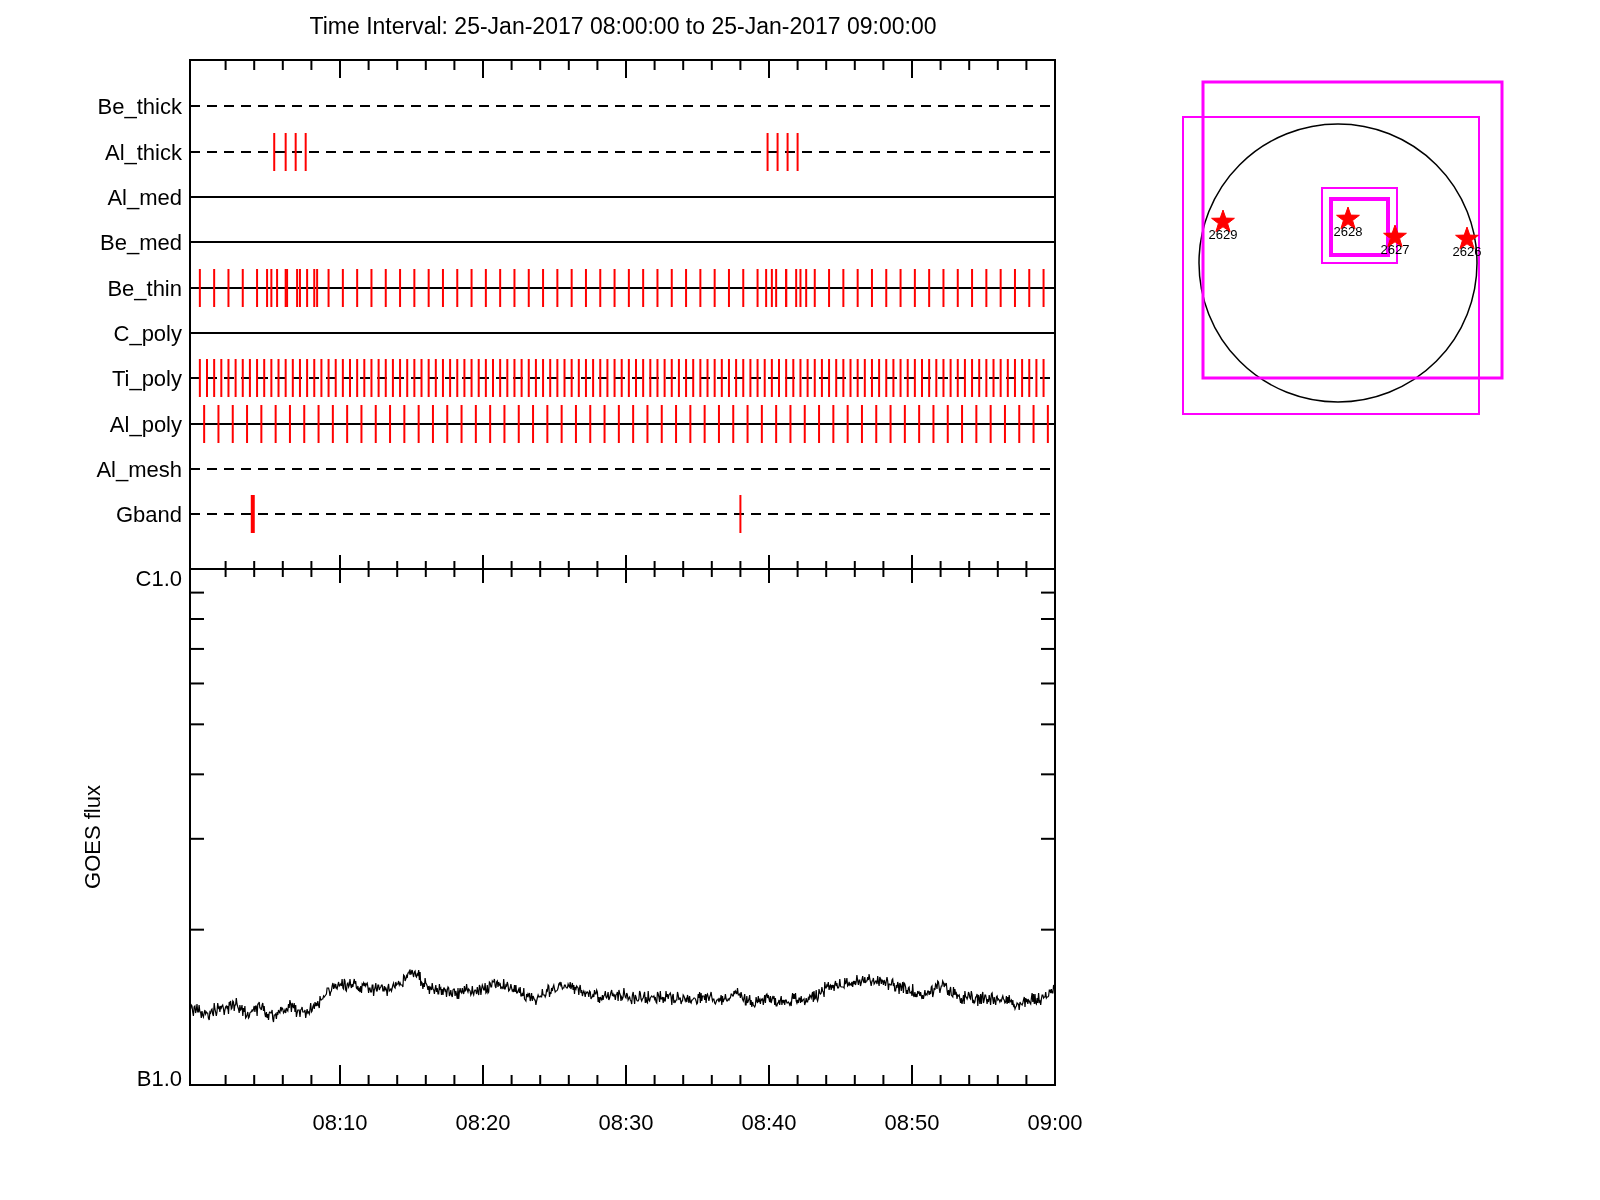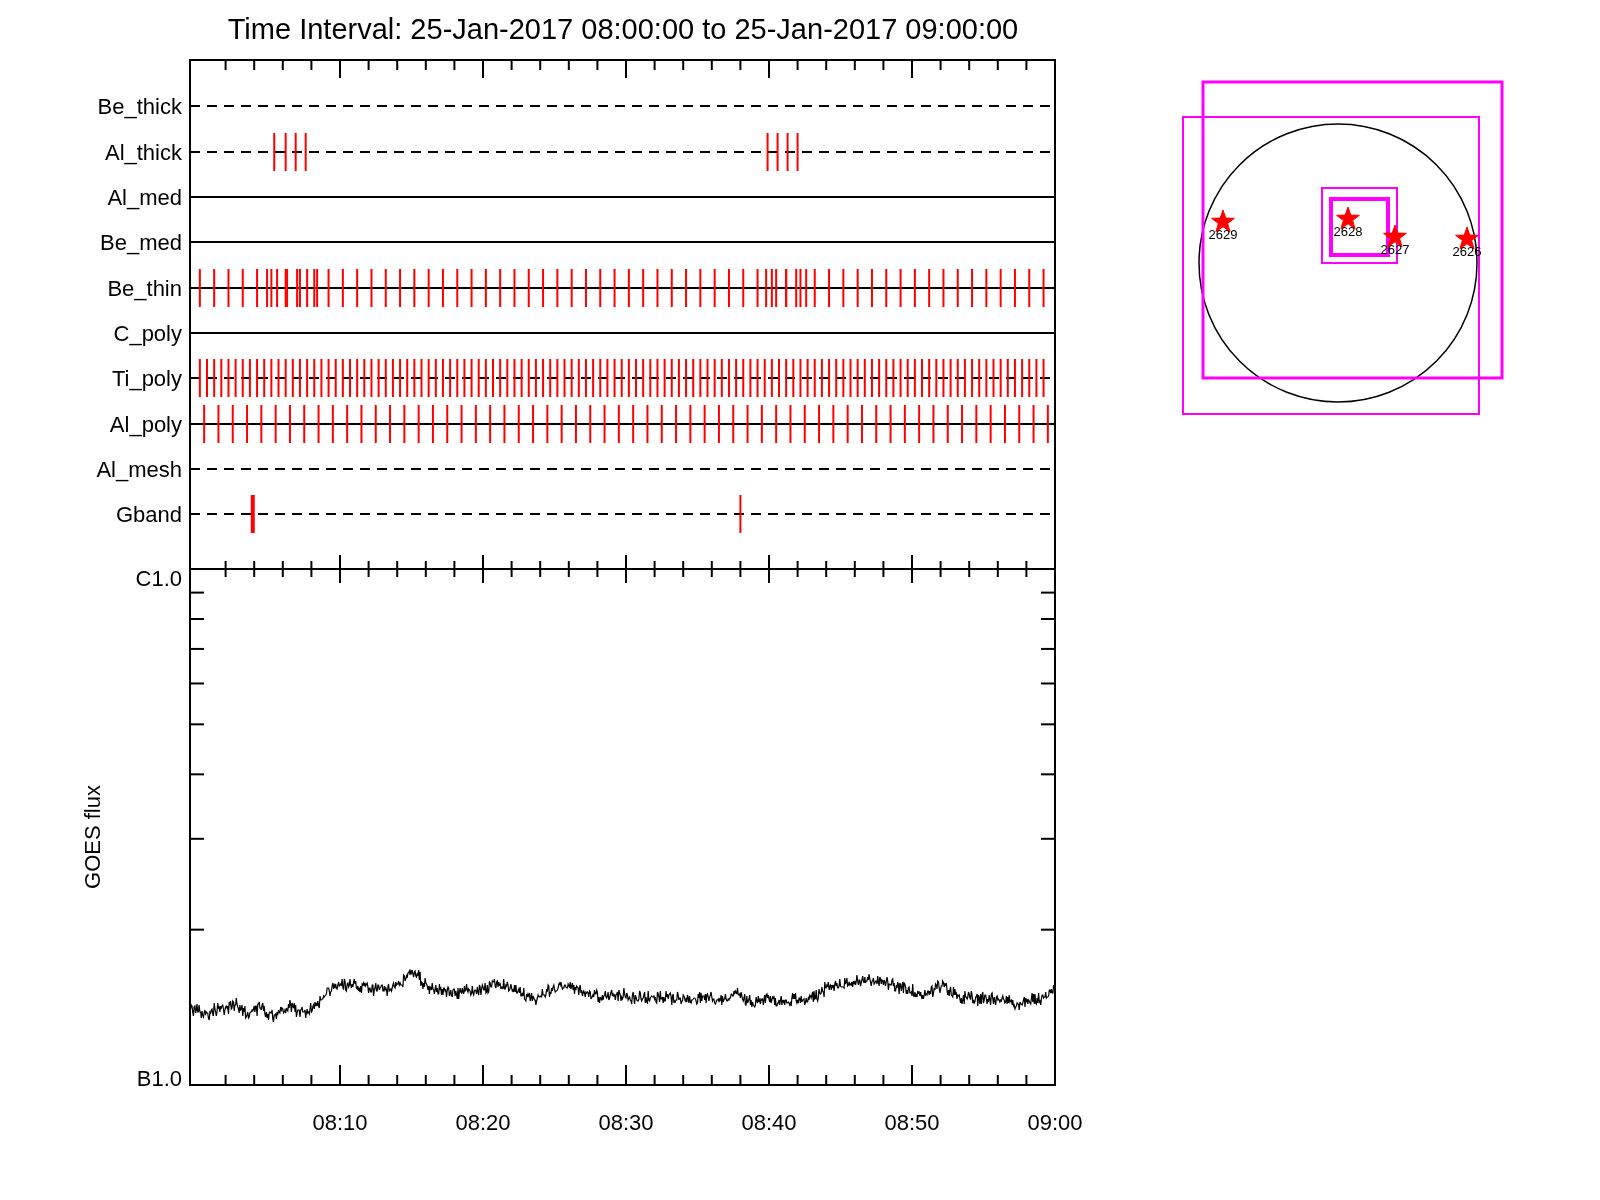--- a/index.html
+++ b/index.html
@@ -1,19 +1,19 @@
 <!DOCTYPE html>
 <html><head>
 <meta charset="utf-8">
 <style>
   html,body{margin:0;padding:0;background:#fff;}
   .canvas{position:relative;width:1600px;height:1200px;background:#ffffff;
           font-family:"Liberation Sans", sans-serif;overflow:hidden;}
   .title{position:absolute;left:190px;top:13px;width:866px;text-align:center;
-         font-size:29px;color:#000;white-space:nowrap;}
+         font-size:23px;color:#000;white-space:nowrap;}
   svg{position:absolute;left:0;top:0;}
   text{font-family:"Liberation Sans", sans-serif;fill:#000;}
 </style>
 </head>
 <body>
 
 <div class="canvas">
   <div class="title">Time Interval: 25-Jan-2017 08:00:00 to 25-Jan-2017 09:00:00</div>
   <svg id="chart" width="1600" height="1200" viewBox="0 0 1600 1200">
       <rect x="190" y="60" width="865" height="509" fill="none" stroke="#000000" stroke-width="2"></rect>

